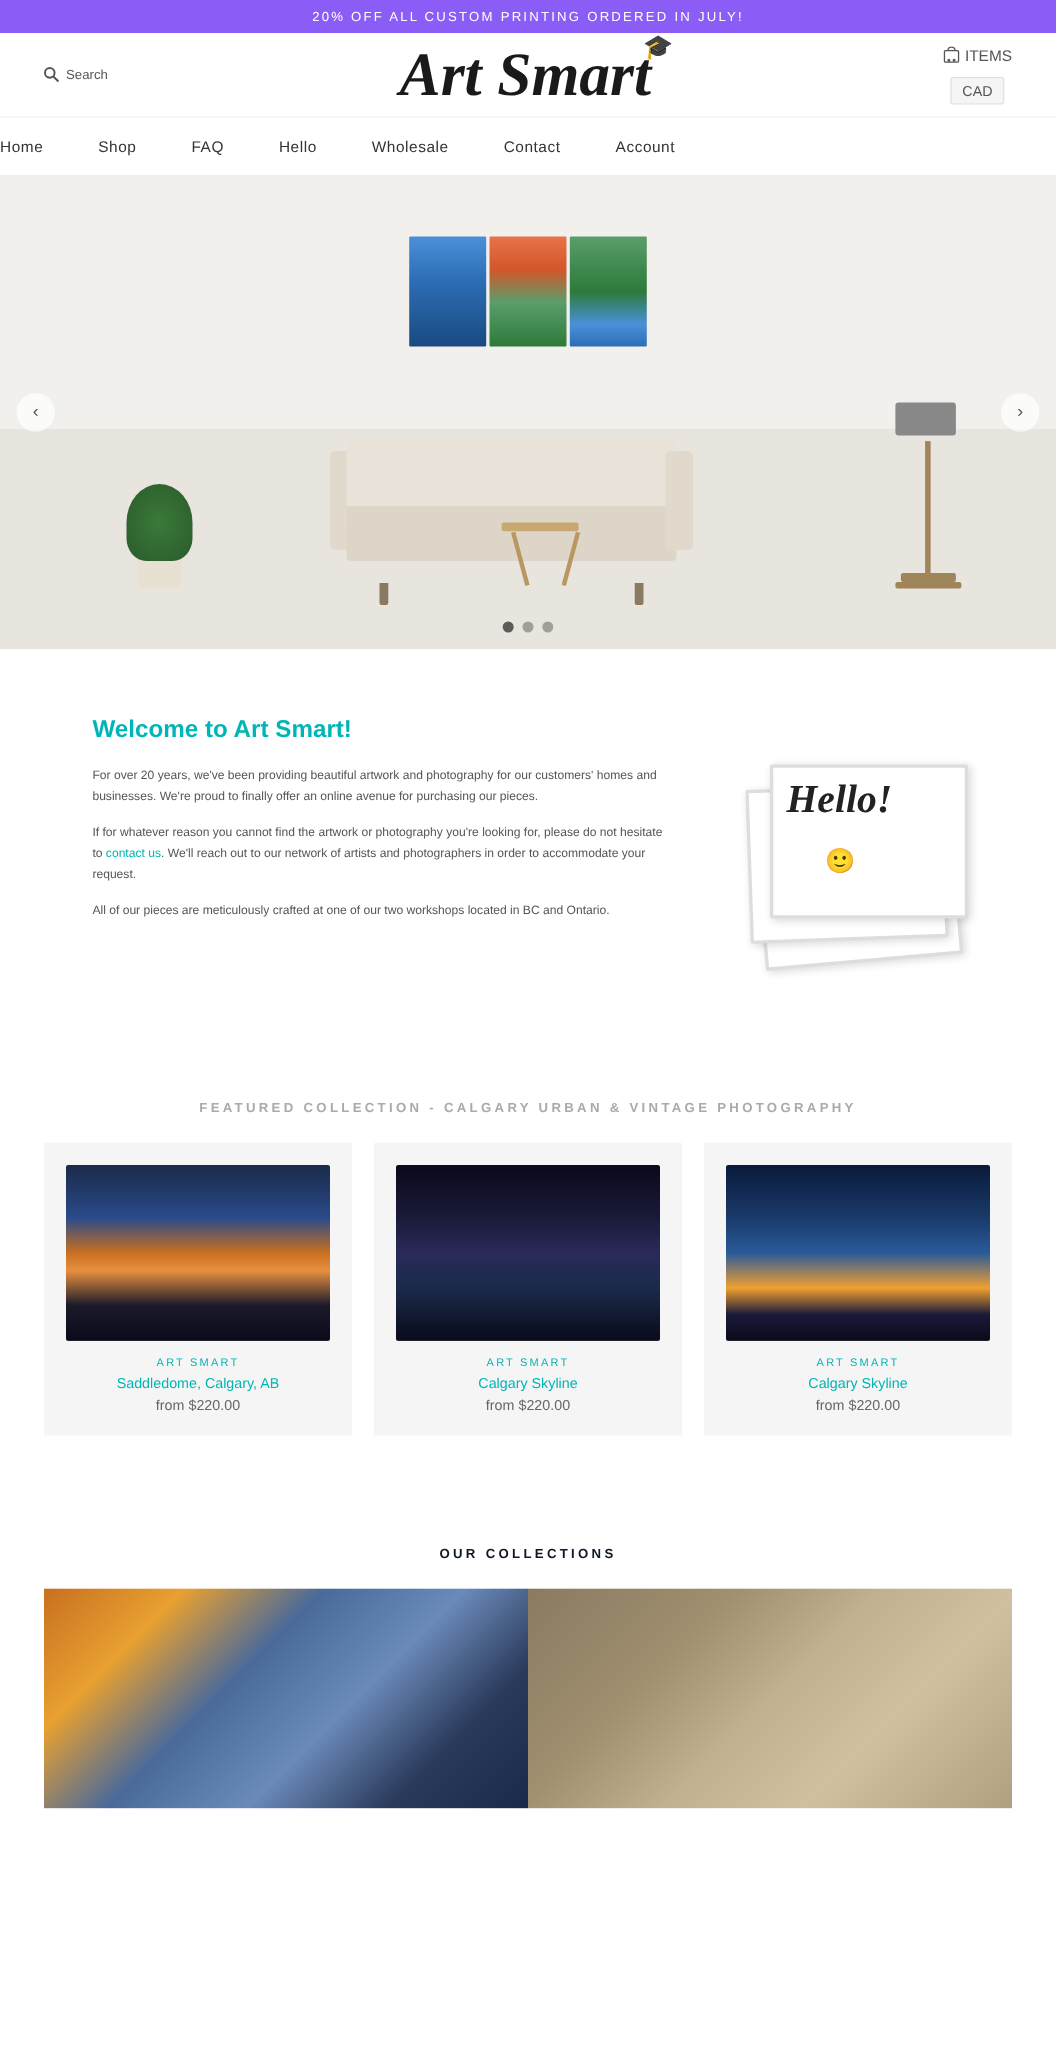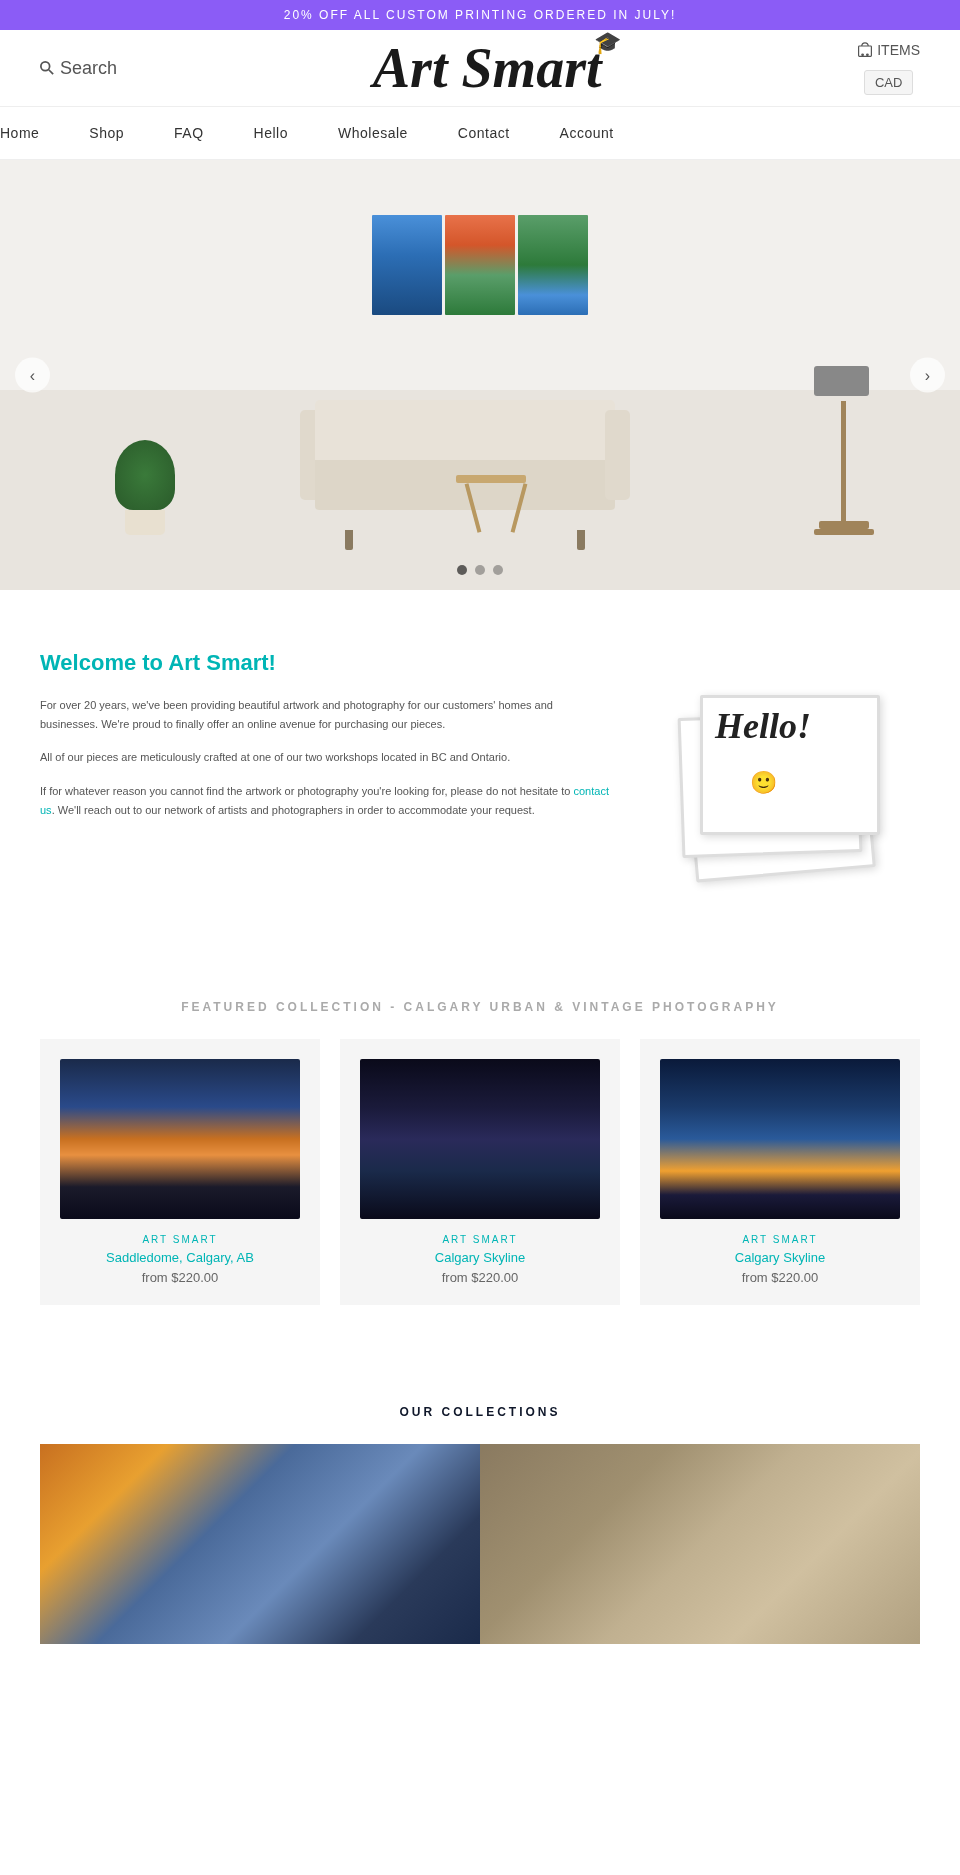--- a/index.html
+++ b/index.html
@@ -22,21 +22,21 @@
       align-items: center;
       justify-content: space-between;
       padding: 10px 40px;
       background: #fff;
     }
     .header-left {
       display: flex;
       align-items: center;
       gap: 6px;
       color: #555;
-      font-size: 18px;
+      font-size: 12px;
       cursor: pointer;
     }
     .header-center {
       text-align: center;
     }
     .header-right {
       display: flex;
       align-items: center;
       gap: 12px;
       font-size: 14px;
@@ -310,20 +310,21 @@
       background: rgba(0,0,0,0.3);
     }
     .dot.active { background: rgba(0,0,0,0.6); }
 
     
     .welcome-section {
       display: flex;
       padding: 60px 40px;
       align-items: flex-start;
       gap: 30px;
+      margin-left: 44px;
     }
     .welcome-text {
       flex: 1;
     }
     .welcome-text h2 {
       color: #00b5b5;
       font-size: 22px;
       margin-bottom: 20px;
       font-weight: bold;
     }
@@ -615,24 +616,24 @@
     <div class="dot active"></div>
     <div class="dot"></div>
     <div class="dot"></div>
   </div>
 </div>
 
 <div class="welcome-section">
   <div class="welcome-text">
     <h2>Welcome to Art Smart!</h2>
     <p>For over 20 years, we've been providing beautiful  artwork and photography for our customers' homes and businesses.  We're proud to finally offer an online avenue for purchasing our pieces.</p>
-    <p>All of our pieces are meticulously crafted at one of our two workshops located in BC and Ontario.</p>
     <p>
       <span>If for whatever reason you cannot find the artwork or photography you're looking for, please do not hesitate to </span><a href="#" style="color:#00b5b5;">contact us</a><span>. We'll reach out to our network of artists and photographers in order to accommodate your request.</span>
     </p>
+    <p>All of our pieces are meticulously crafted at one of our two workshops located in BC and Ontario.</p>
   </div>
   <div class="hello-image">
     <div class="canvas-stack">
       <div class="canvas-frame cf1"></div>
       <div class="canvas-frame cf2"></div>
       <div class="canvas-frame cf3"></div>
       <div class="hello-text-on-canvas">Hello!</div>
       <div class="smiley">🙂</div>
     </div>
   </div>

